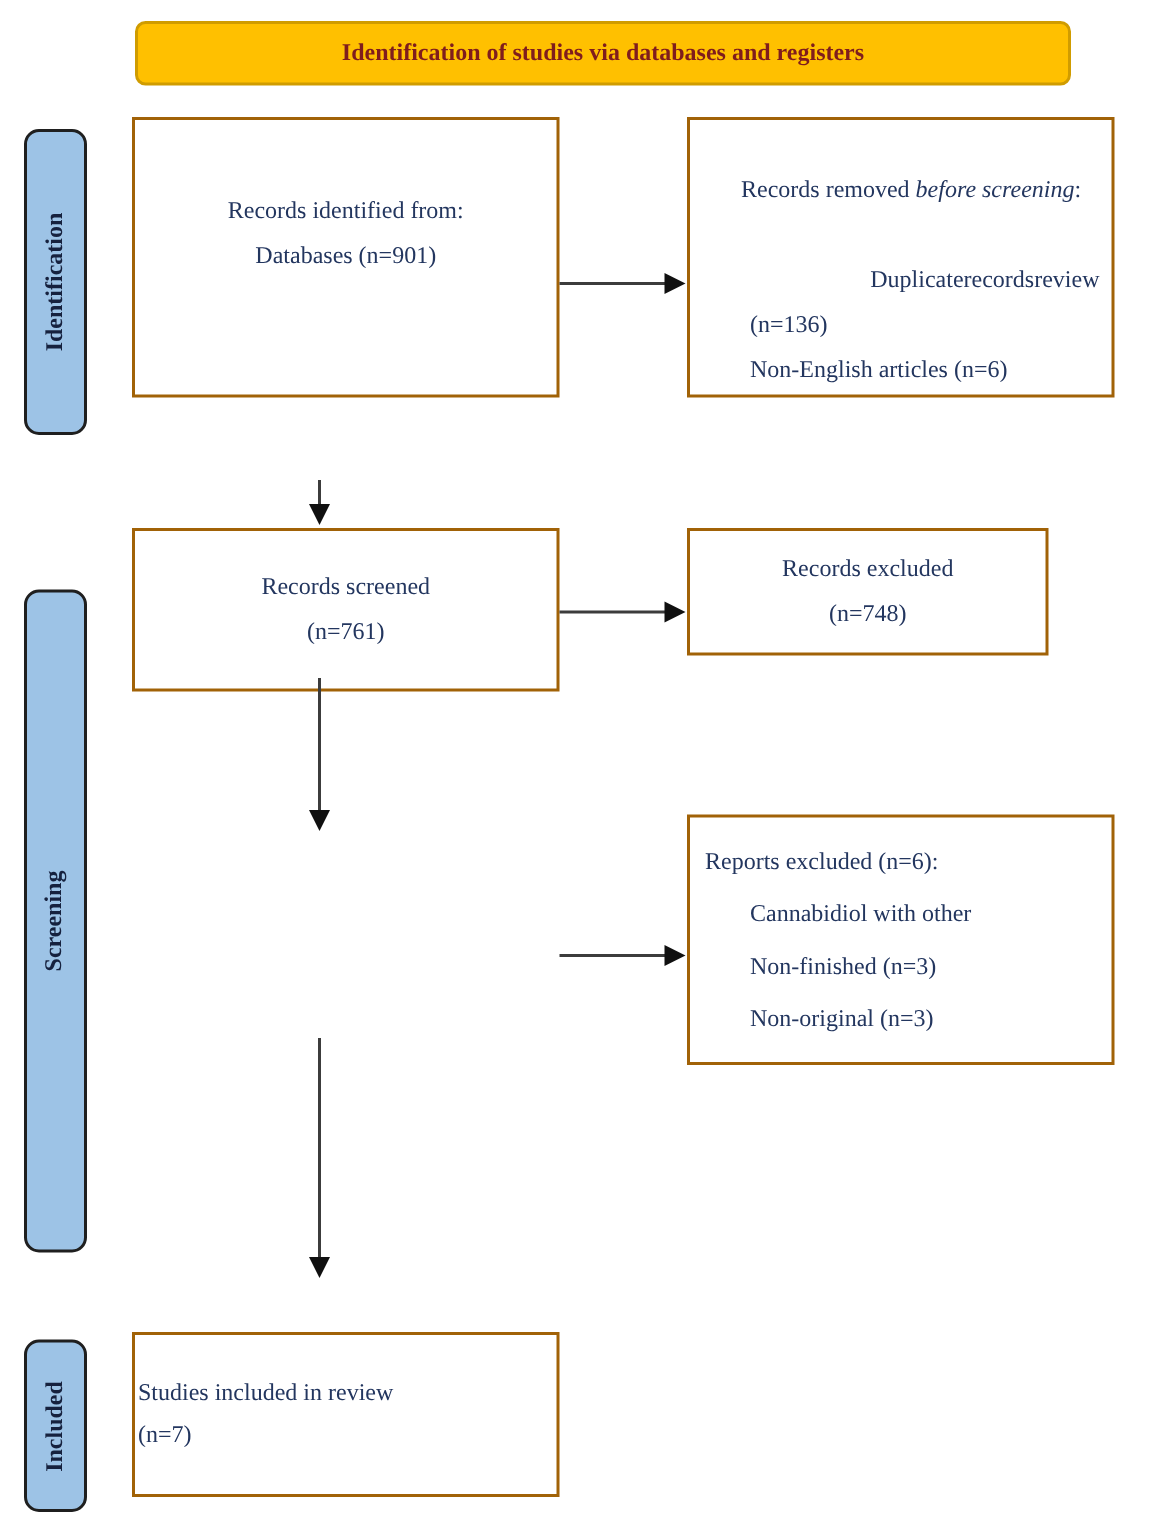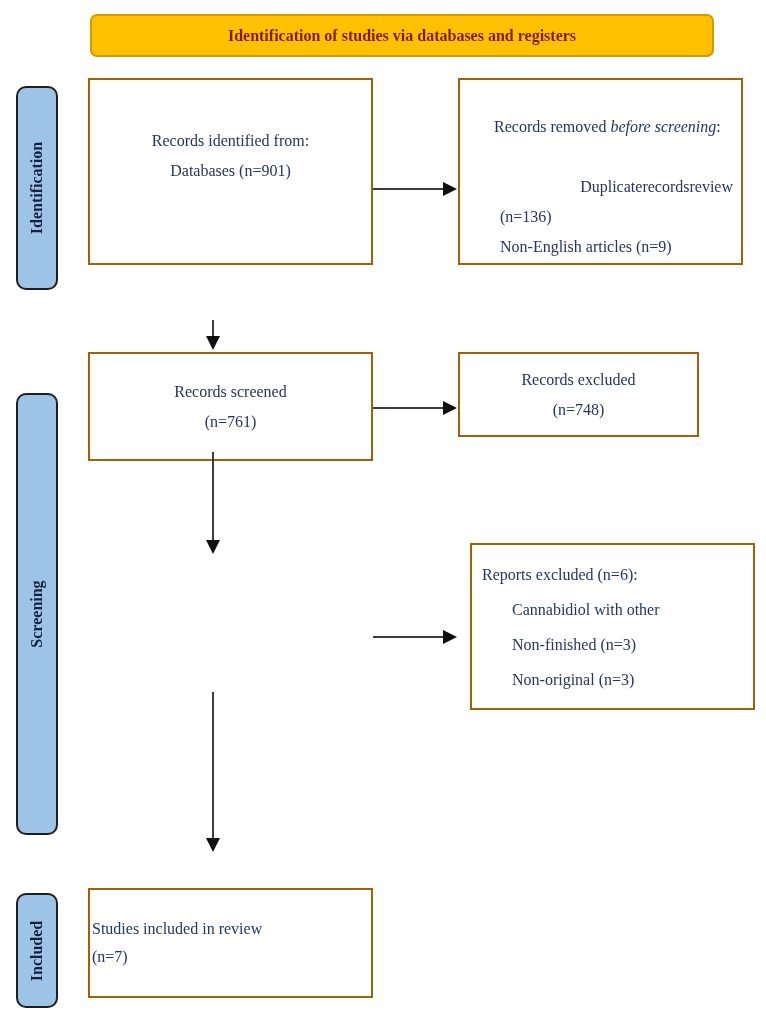--- a/index.html
+++ b/index.html
@@ -79,36 +79,36 @@
     <div class="line">
       <span>Records removed </span><span class="it">before screening</span><span>:</span>
     </div>
     <div class="indent">
       <div class="line justify3">
         <span>Duplicate</span>
         <span>records</span>
         <span>review</span>
       </div>
       <div class="line">(n=136)</div>
-      <div class="line">Non-English articles (n=9)</div>
+      <div class="line">Non-English articles (n=6)</div>
     </div>
   </div>
 
   <div class="box center" style="left:88px; top:352px; width:285px; height:109px;">
     <div class="line">Records screened</div>
     <div class="line">(n=761)</div>
   </div>
 
   <div class="box center" style="left:458px; top:352px; width:241px; height:85px;">
     <div class="line">Records excluded</div>
     <div class="line">(n=748)</div>
   </div>
 
 
-  <div class="box lh35" style="left:458px; top:543px; width:285px; height:167px; padding:0 8px 0 10px;margin-left:12px;">
+  <div class="box lh35" style="left:458px; top:543px; width:285px; height:167px; padding:0 8px 0 10px;">
     <div class="line">Reports excluded (n=6):</div>
     <div class="indent">
       <div class="line">Cannabidiol with other</div>
       <div class="line">Non-finished (n=3)</div>
       <div class="line">Non-original (n=3)</div>
     </div>
   </div>
 
   <div class="box lh28" style="left:88px; top:888px; width:285px; height:110px; padding-left:2px;">
     <div class="line">Studies included in review</div>

